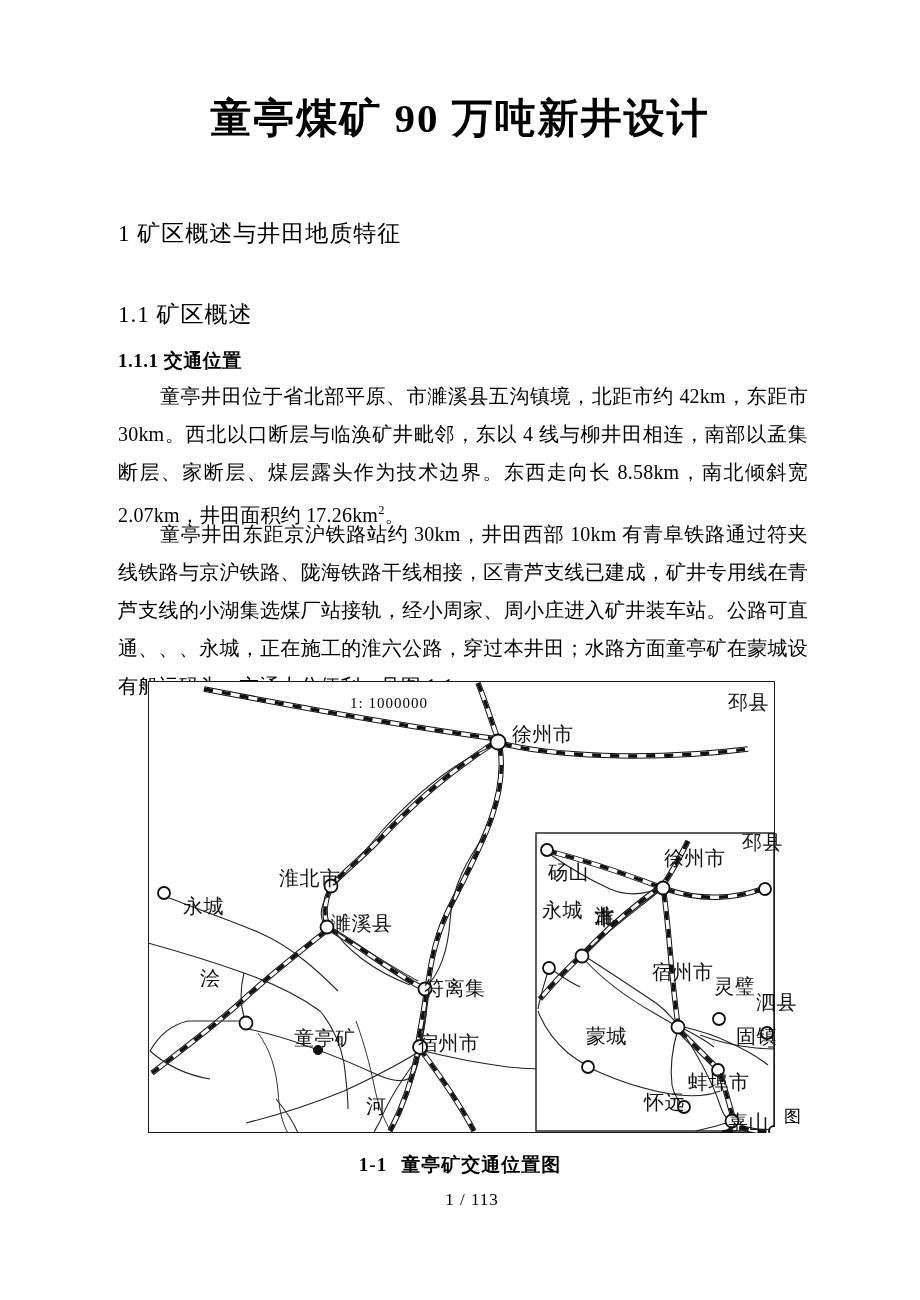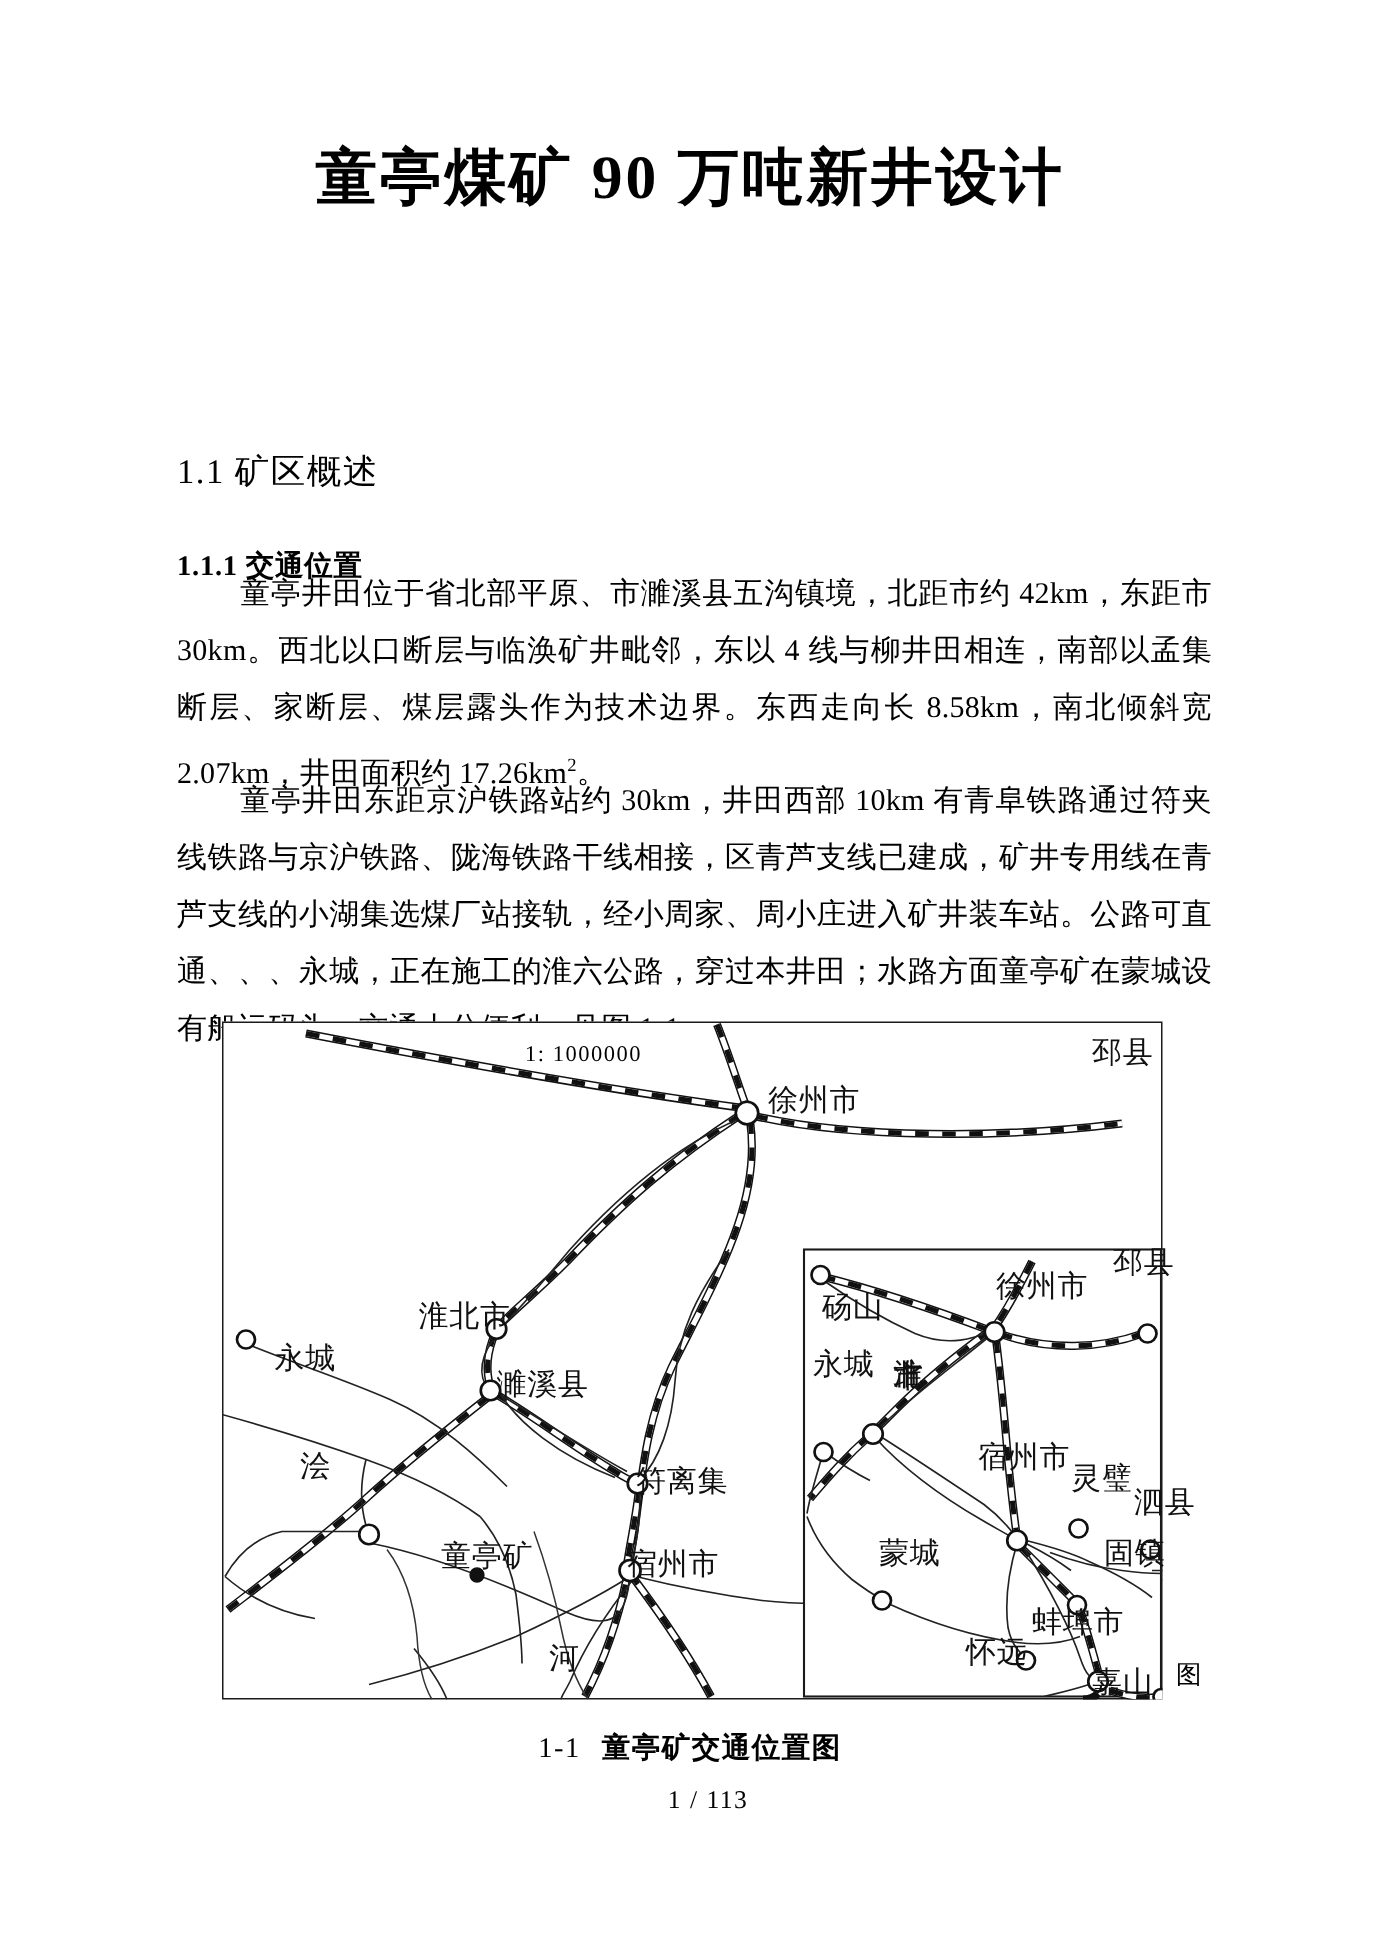--- a/index.html
+++ b/index.html
@@ -51,21 +51,21 @@
     left: 118px;
     top: 299px;
     font-size: 23px;
     font-weight: 400;
     letter-spacing: 1px;
     white-space: nowrap;
   }
   .h3 {
     position: absolute;
     left: 118px;
-    top: 364px;
+    top: 348px;
     font-size: 19px;
     font-weight: 700;
     letter-spacing: 0.5px;
     white-space: nowrap;
   }
 
   
   .para {
     position: absolute;
     left: 118px;
@@ -134,39 +134,40 @@
     position: absolute;
     left: 0;
     top: 1152px;
     width: 920px;
     text-align: center;
     font-size: 19px;
     font-weight: 700;
     letter-spacing: 1px;
     white-space: nowrap;
   }
-  .fig-caption .num { font-weight: 400; margin-right: 14px; }
+  .fig-caption .num { font-weight: 700; margin-right: 14px; }
 
   .footer {
     position: absolute;
     left: 12px;
     top: 1190px;
     width: 920px;
     text-align: center;
     font-size: 17px;
     letter-spacing: 1px;
   }
 </style>
 </head>
 <body>
 
 <div class="page">
 
   <div class="doc-title">童亭煤矿 90 万吨新井设计</div>
 
+  <div class="h1">1  矿区概述与井田地质特征</div>
   <div class="h2">1.1  矿区概述</div>
   <div class="h3">1.1.1 交通位置</div>
 
   <div class="para p1">
     <span class="indent">童亭井田位于省北部平原、市濉溪县五沟镇境，北距市约 42km，东距市 30km。西北以口断层与临涣矿井毗邻，东以 4 线与柳井田相连，南部以孟集断层、家断层、煤层露头作为技术边界。东西走向长 8.58km，南北倾斜宽 2.07km，井田面积约 17.26km</span><sup>2</sup><span>。</span>
   </div>
 
   <div class="para p2">
     <span class="indent">童亭井田东距京沪铁路站约 30km，井田西部 10km 有青阜铁路通过符夹线铁路与京沪铁路、陇海铁路干线相接，区青芦支线已建成，矿井专用线在青芦支线的小湖集选煤厂站接轨，经小周家、周小庄进入矿井装车站。公路可直通、、、永城，正在施工的淮六公路，穿过本井田；水路方面童亭矿在蒙城设有船运码头，交通十分便利，见图 1-1。</span>
   </div>

